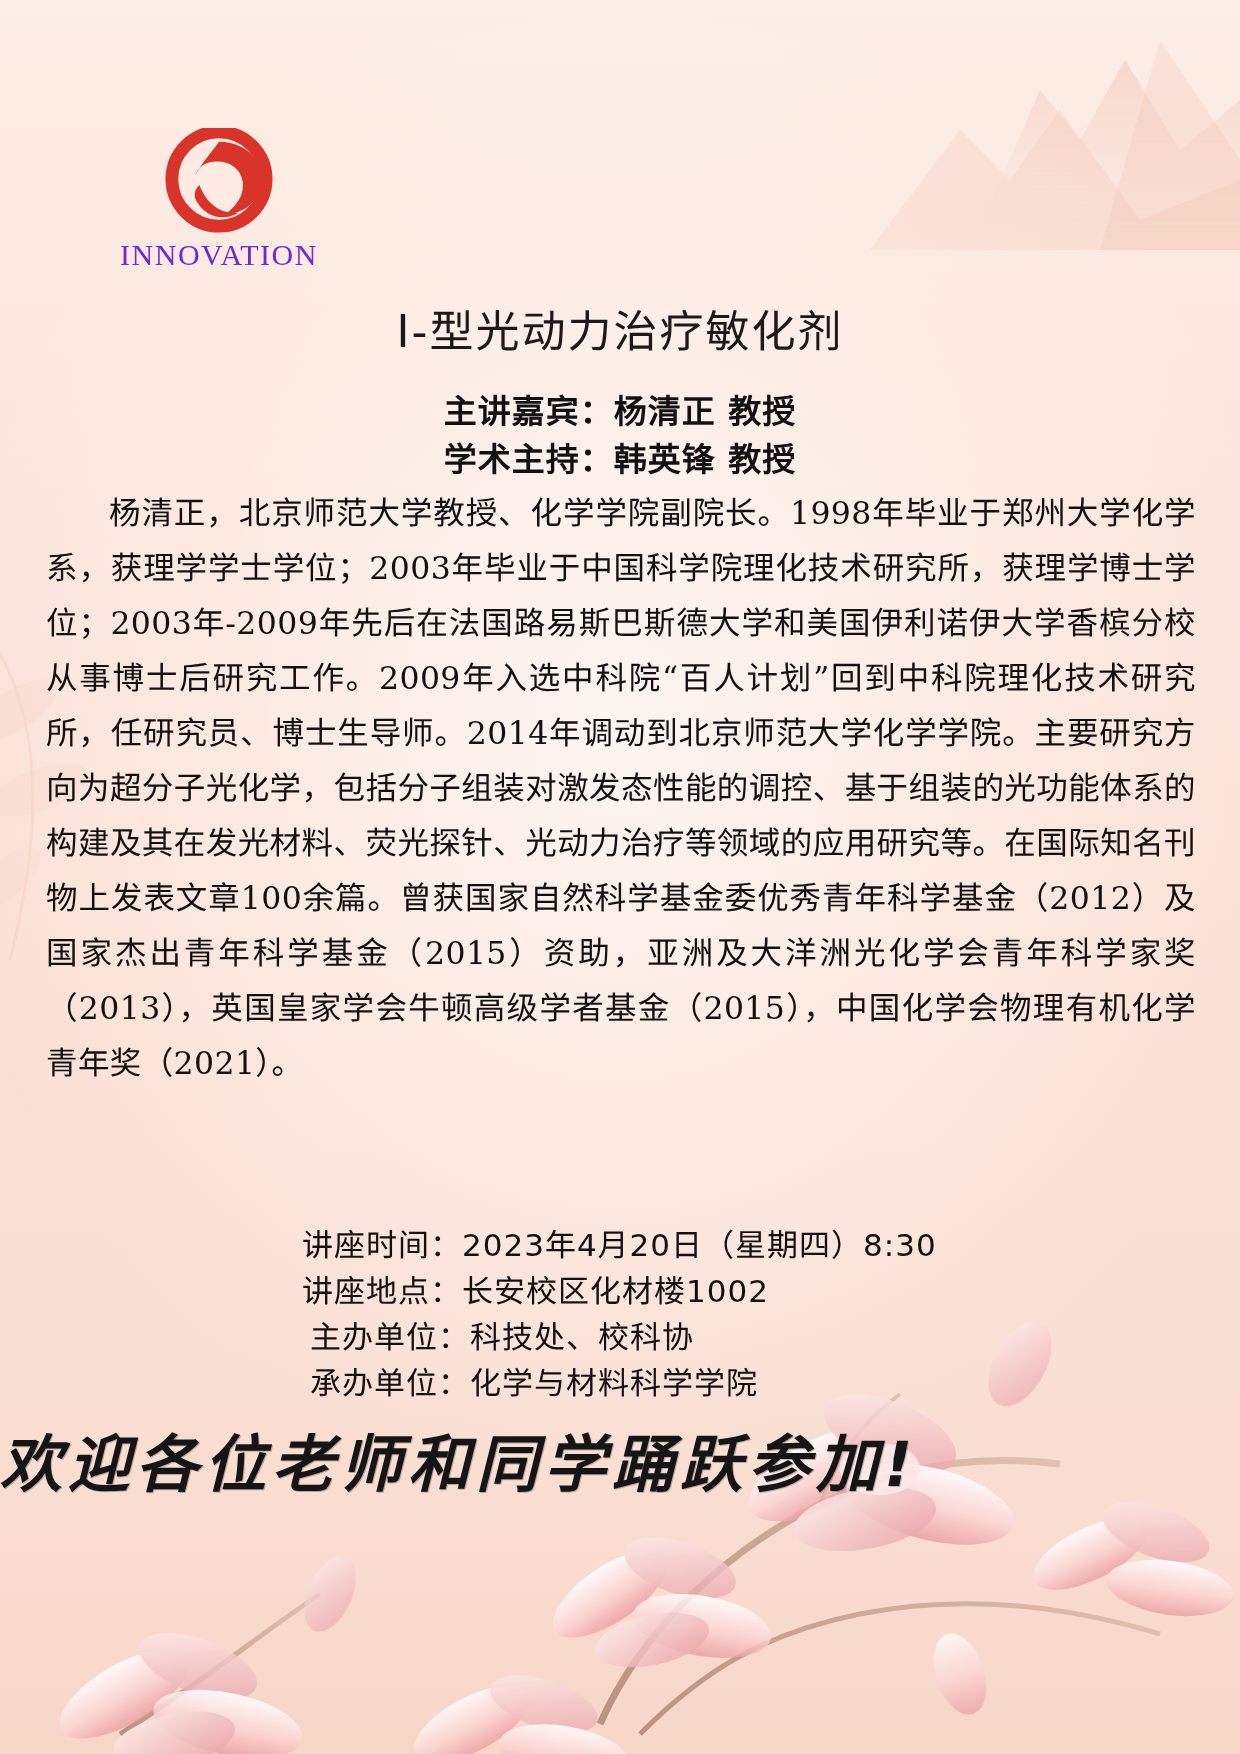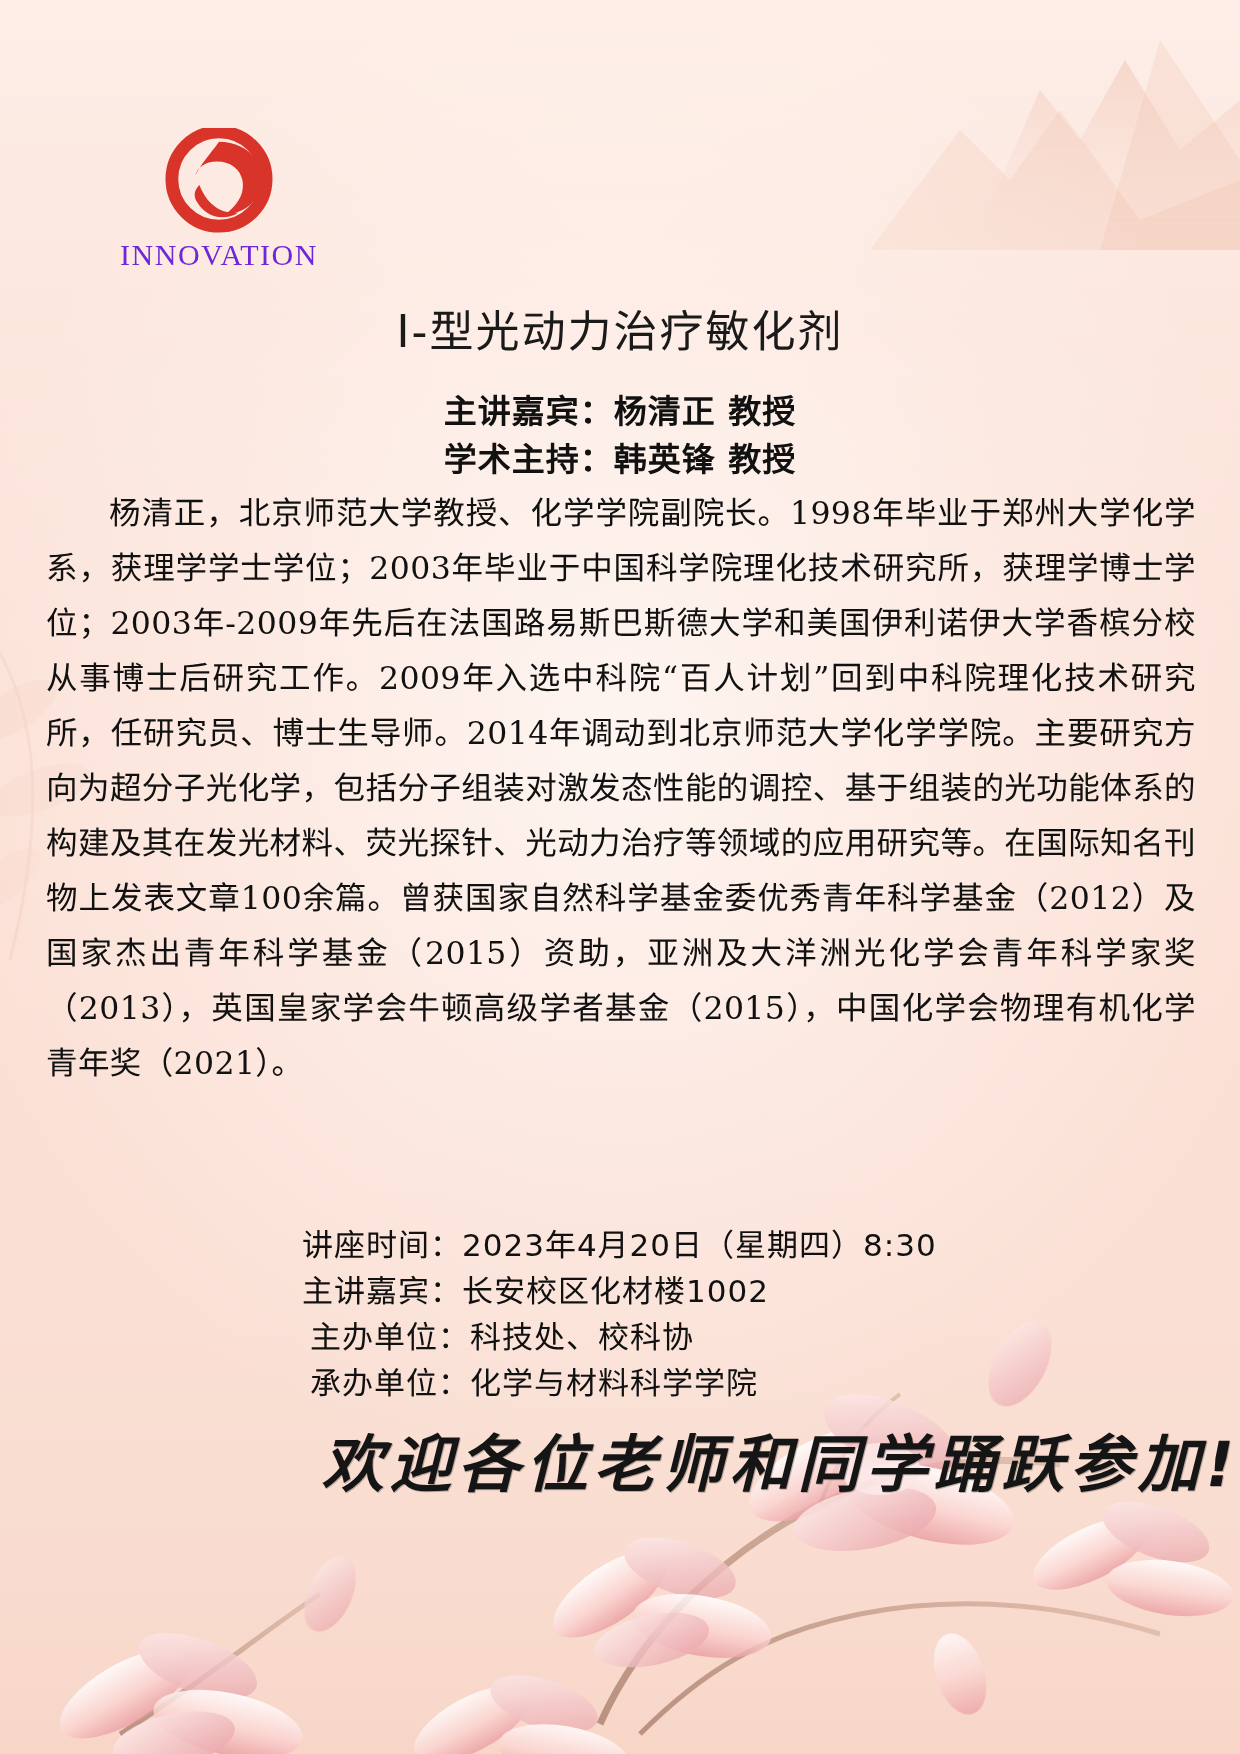--- a/index.html
+++ b/index.html
@@ -177,21 +177,21 @@
     white-space: nowrap;
   }
   .info-row.indent-2 { padding-left: 8px; }
 
   
   .welcome {
     position: absolute;
     top: 1414px;
     left: 0;
     width: 100%;
-    text-align: right;
+    text-align: left;
     font-family: "DejaVu Sans", "Liberation Sans", sans-serif;
     font-weight: bold;
     font-style: italic;
     font-size: 62px;
     color: #151515;
     letter-spacing: 6px;
     text-shadow: 1px 1px 0 rgba(0,0,0,0.25);
   }
 </style>
 </head>
@@ -306,21 +306,21 @@
     <div>学术主持：韩英锋  教授</div>
   </div>
 
   <div class="bio">杨清正，北京师范大学教授、化学学院副院长。1998年毕业于郑州大学化学系，获理学学士学位；2003年毕业于中国科学院理化技术研究所，获理学博士学位；2003年-2009年先后在法国路易斯巴斯德大学和美国伊利诺伊大学香槟分校从事博士后研究工作。2009年入选中科院“百人计划”回到中科院理化技术研究所，任研究员、博士生导师。2014年调动到北京师范大学化学学院。主要研究方向为超分子光化学，包括分子组装对激发态性能的调控、基于组装的光功能体系的构建及其在发光材料、荧光探针、光动力治疗等领域的应用研究等。在国际知名刊物上发表文章100余篇。曾获国家自然科学基金委优秀青年科学基金（2012）及国家杰出青年科学基金（2015）资助，亚洲及大洋洲光化学会青年科学家奖（2013），英国皇家学会牛顿高级学者基金（2015），中国化学会物理有机化学青年奖（2021）。</div>
 
   <div class="info">
     <div class="info-row">
       <span>讲座时间：</span><span>2023年4月20日（星期四）8:30</span>
     </div>
     <div class="info-row">
-      <span>主讲嘉宾：</span><span>长安校区化材楼1002</span>
+      <span>讲座地点：</span><span>长安校区化材楼1002</span>
     </div>
     <div class="info-row indent-2">
       <span>主办单位：</span><span>科技处、校科协</span>
     </div>
     <div class="info-row indent-2">
       <span>承办单位：</span><span>化学与材料科学学院</span>
     </div>
   </div>
 
   <div class="welcome">欢迎各位老师和同学踊跃参加!</div>

